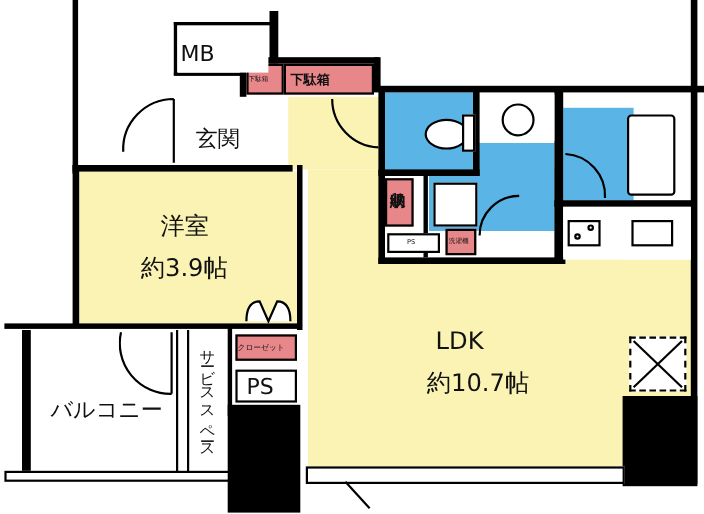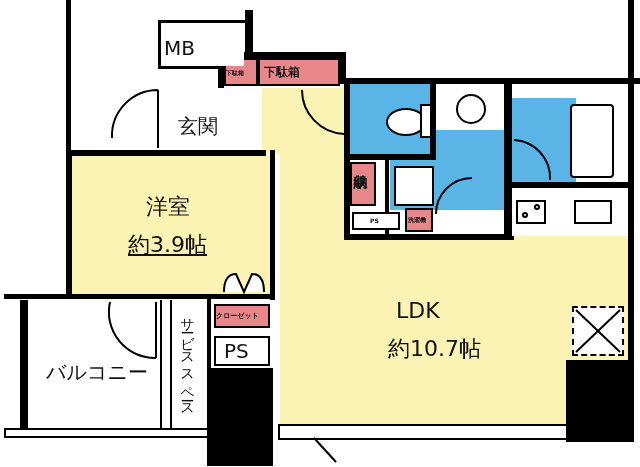--- a/index.html
+++ b/index.html
@@ -6,21 +6,21 @@
   body { width:640px; height:467px; position:relative; overflow:hidden; font-family:"DejaVu Sans", sans-serif; }
   .abs { position:absolute; box-sizing:border-box; }
   .wall { position:absolute; background:#000; }
   .room-yellow { background:#faf3b4; }
   .room-blue { background:#5ab4e5; }
   .pink { background:#e8878a; border:2px solid #000; }
   .lbl { position:absolute; color:#111; text-align:center; white-space:nowrap; line-height:1; }
   .big { font-size:22px; }
   .mid { font-size:20px; }
   .small { font-size:9px; font-weight:bold; }
-  .tiny { font-size:6px; font-weight:bold; }
+  .tiny { font-size:6px; font-weight:normal; }
   .vert { writing-mode:vertical-rl; font-size:14px; letter-spacing:1px; }
   .fix { position:absolute; border:2px solid #000; background:#fff; box-sizing:border-box; }
 </style>
 </head>
 <body>
 
 <div class="abs room-yellow" style="left:262px;top:88px;width:88px;height:66px;"></div>
 
 <div class="abs room-yellow" style="left:72px;top:156px;width:198px;height:138px;"></div>
 
@@ -124,21 +124,21 @@
 <div class="abs pink" style="left:214px;top:304px;width:56px;height:24px;"></div>
 <div class="abs fix" style="left:352px;top:212px;width:48px;height:18px;"></div>
 <div class="abs fix" style="left:214px;top:336px;width:56px;height:30px;"></div>
 <div class="abs fix" style="left:162px;top:24px;width:82px;height:42px;border:none;"></div>
 
 <span class="lbl mid" style="left:164px;top:38px;">MB</span>
 <span class="lbl tiny" style="left:226px;top:70px;">下駄箱</span>
 <span class="lbl small" style="left:264px;top:66px;font-size:12px;">下駄箱</span>
 <span class="lbl mid" style="left:178px;top:116px;">玄関</span>
 <span class="lbl big" style="left:146px;top:196px;">洋室</span>
-<span class="lbl big" style="left:128px;top:234px;text-decoration:underline;">約3.9帖</span>
+<span class="lbl big" style="left:128px;top:234px;">約3.9帖</span>
 <span class="lbl big" style="left:396px;top:300px;">LDK</span>
 <span class="lbl big" style="left:388px;top:338px;">約10.7帖</span>
 <span class="lbl" style="left:354px;top:164px;font-size:14px;writing-mode:vertical-rl;font-weight:bold;">収納</span>
 <span class="lbl tiny" style="left:370px;top:218px;">PS</span>
 <span class="lbl tiny" style="left:408px;top:217px;">洗濯機</span>
 <span class="lbl tiny" style="left:216px;top:313px;font-size:7px;">クローゼット</span>
 <span class="lbl mid" style="left:224px;top:341px;">PS</span>
 <span class="lbl vert" style="left:181px;top:308px;">サービススペース</span>
 <span class="lbl mid" style="left:46px;top:362px;">バルコニー</span>
 

